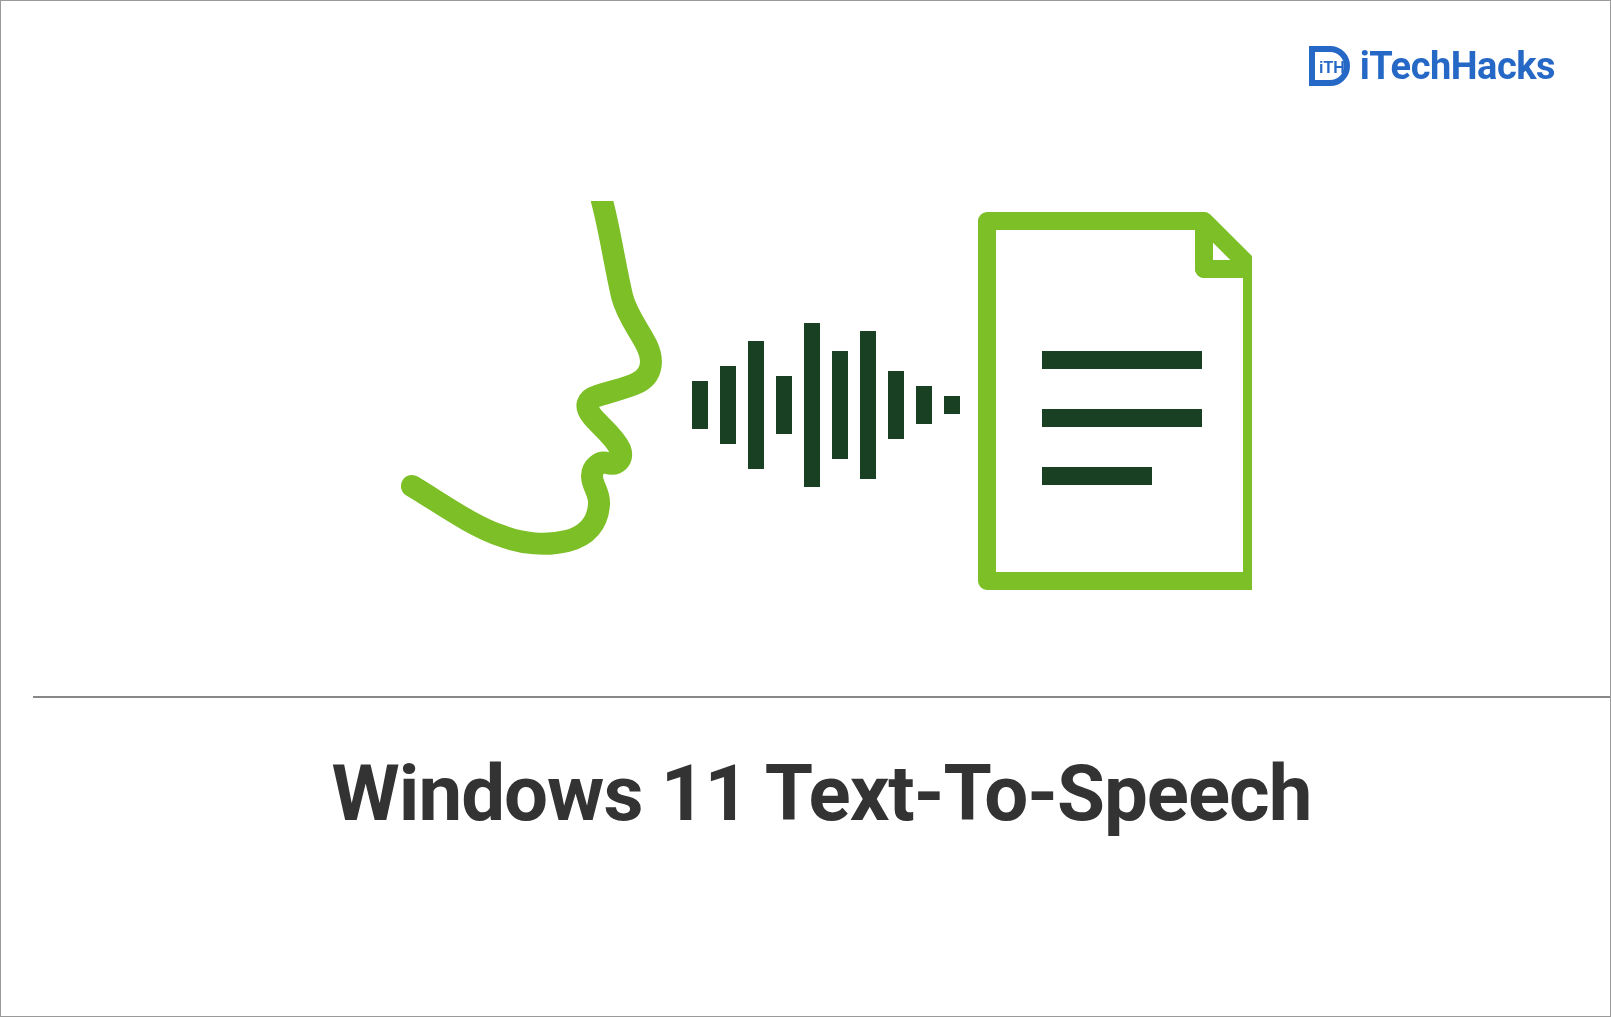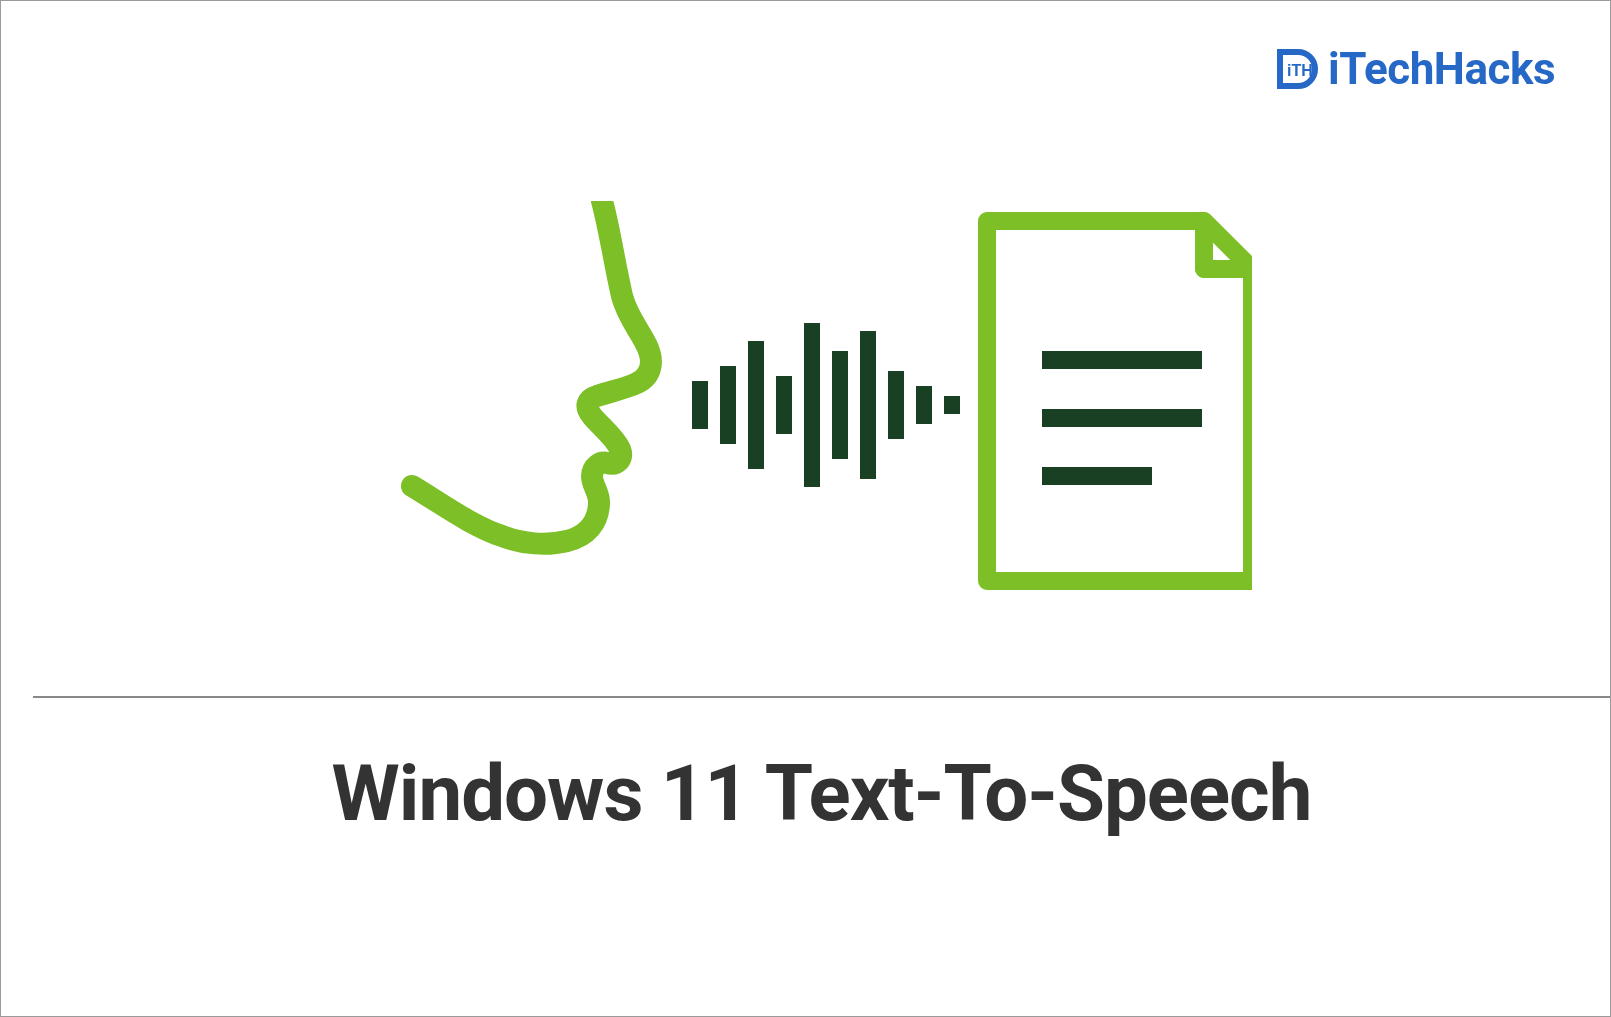--- a/index.html
+++ b/index.html
@@ -32,21 +32,21 @@
       right: 55px;
       display: flex;
       align-items: center;
       gap: 8px;
     }
     .brand-logo {
       width: 46px;
       height: 46px;
     }
     .brand-text {
-      font-size: 44px;
+      font-size: 38px;
       font-weight: 700;
       color: #2668c6;
       letter-spacing: -0.5px;
     }
     .illustration {
       position: absolute;
       top: 200px;
       left: 50%;
       transform: translateX(-50%);
       width: 860px;

